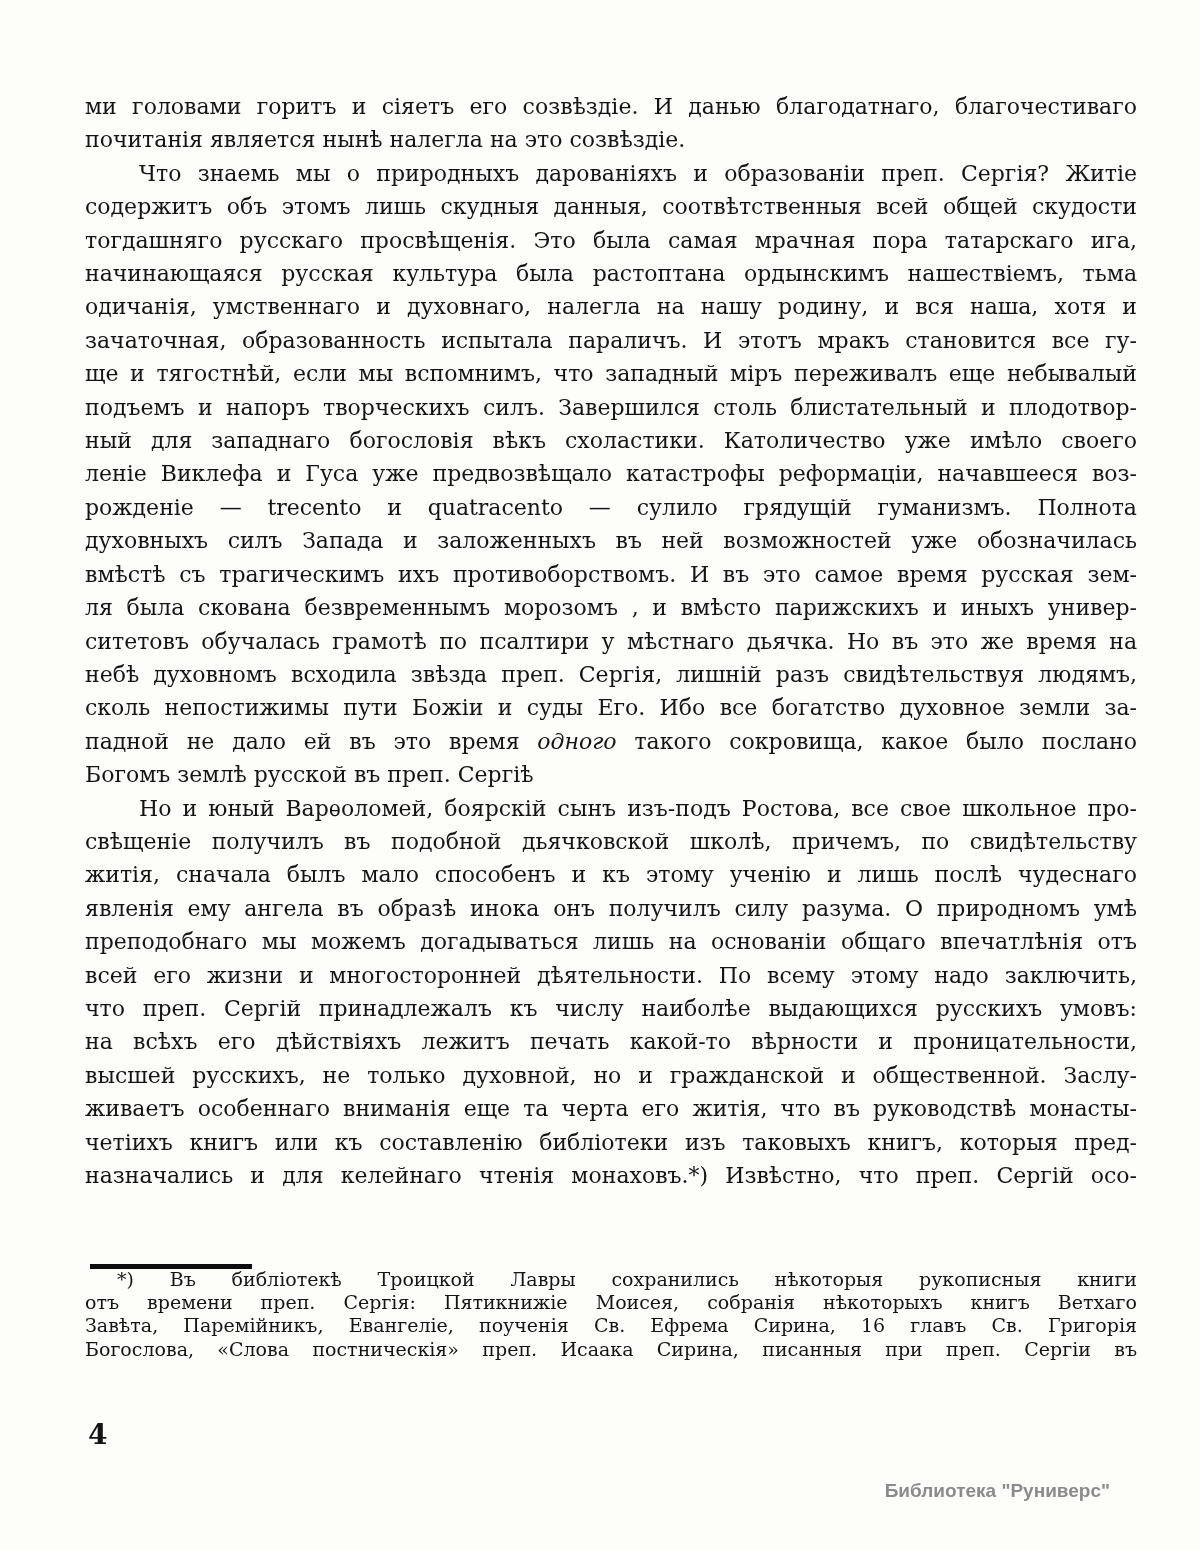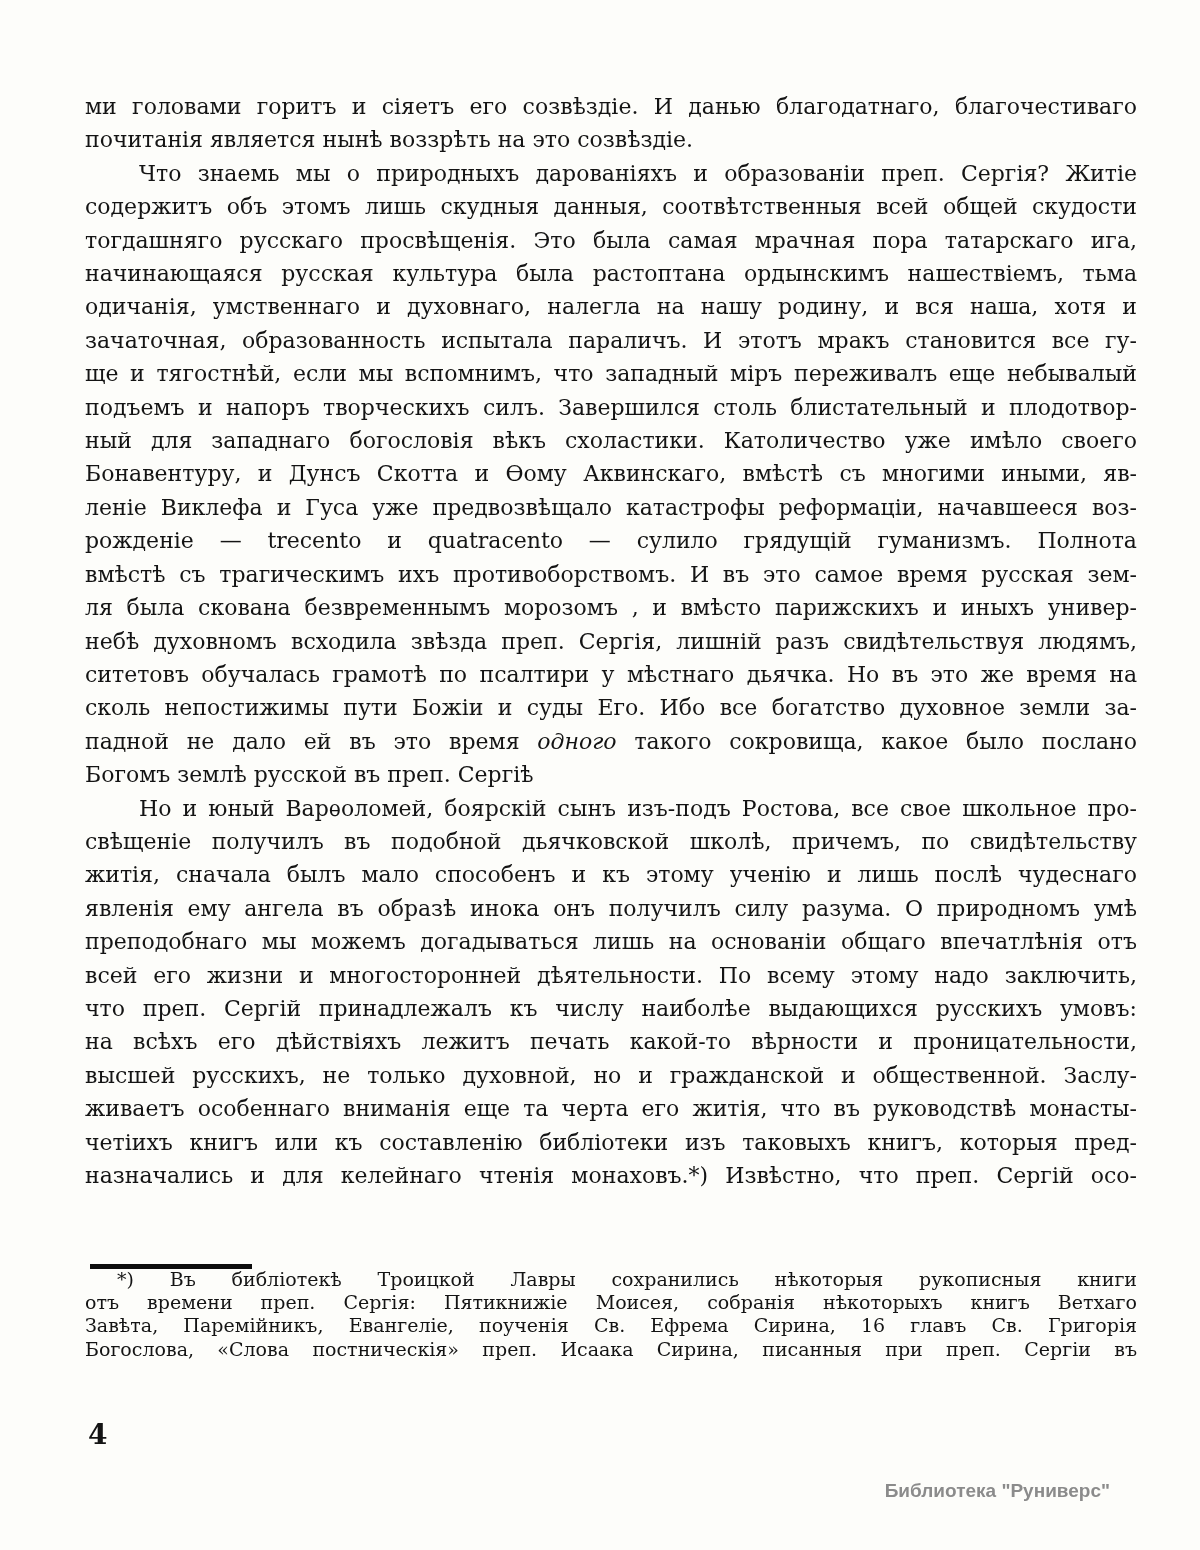--- a/index.html
+++ b/index.html
@@ -76,37 +76,37 @@
     color: #8b8b8b;
   }
 </style>
 </head>
 <body>
 
 <div class="page">
 
   <div class="body-text">
       <div class="line">ми головами горитъ и сіяетъ его созвѣздіе. И данью благодатнаго, благочестиваго</div>
-      <div class="line end">почитанія является нынѣ воззрѣть на это созвѣздіе.</div>
+      <div class="line end">почитанія является нынѣ налегла на это созвѣздіе.</div>
       <div class="line indent">Что знаемь мы о природныхъ дарованіяхъ и образованіи преп. Сергія? Житіе</div>
       <div class="line">содержитъ объ этомъ лишь скудныя данныя, соотвѣтственныя всей общей скудости</div>
       <div class="line">тогдашняго русскаго просвѣщенія. Это была самая мрачная пора татарскаго ига,</div>
       <div class="line">начинающаяся русская культура была растоптана ордынскимъ нашествіемъ, тьма</div>
       <div class="line">одичанія, умственнаго и духовнаго, налегла на нашу родину, и вся наша, хотя и</div>
       <div class="line">зачаточная, образованность испытала параличъ. И этотъ мракъ становится все гу-</div>
       <div class="line">ще и тягостнѣй, если мы вспомнимъ, что западный міръ переживалъ еще небывалый</div>
       <div class="line">подъемъ и напоръ творческихъ силъ. Завершился столь блистательный и плодотвор-</div>
       <div class="line">ный для западнаго богословія вѣкъ схоластики. Католичество уже имѣло своего</div>
-      <div class="line">Бонавентуру, и Дунсъ Скотта и Ѳому Аквинскаго, вмѣстѣ съ многими иными, яв-</div>
       <div class="line">леніе Виклефа и Гуса уже предвозвѣщало катастрофы реформаціи, начавшееся воз-</div>
       <div class="line">рожденіе — trecento и quatracento — сулило грядущій гуманизмъ. Полнота</div>
+      <div class="line">духовныхъ силъ Запада и заложенныхъ въ ней возможностей уже обозначилась</div>
       <div class="line">вмѣстѣ съ трагическимъ ихъ противоборствомъ. И въ это самое время русская зем-</div>
       <div class="line">ля была скована безвременнымъ морозомъ , и вмѣсто парижскихъ и иныхъ универ-</div>
+      <div class="line">ситетовъ обучалась грамотѣ по псалтири у мѣстнаго дьячка. Но въ это же время на</div>
       <div class="line">небѣ духовномъ всходила звѣзда преп. Сергія, лишній разъ свидѣтельствуя людямъ,</div>
-      <div class="line">ситетовъ обучалась грамотѣ по псалтири у мѣстнаго дьячка. Но въ это же время на</div>
       <div class="line">сколь непостижимы пути Божіи и суды Его. Ибо все богатство духовное земли за-</div>
       <div class="line"><span>падной не дало ей въ это время </span><span class="it">одного</span><span> такого сокровища, какое было послано</span></div>
       <div class="line end">Богомъ землѣ русской въ преп. Сергіѣ</div>
       <div class="line indent">Но и юный Варѳоломей, боярскій сынъ изъ-подъ Ростова, все свое школьное про-</div>
       <div class="line">свѣщеніе получилъ въ подобной дьячковской школѣ, причемъ, по свидѣтельству</div>
       <div class="line">житія, сначала былъ мало способенъ и къ этому ученію и лишь послѣ чудеснаго</div>
       <div class="line">явленія ему ангела въ образѣ инока онъ получилъ силу разума. О природномъ умѣ</div>
       <div class="line">преподобнаго мы можемъ догадываться лишь на основаніи общаго впечатлѣнія отъ</div>
       <div class="line">всей его жизни и многосторонней дѣятельности. По всему этому надо заключить,</div>
       <div class="line">что преп. Сергій принадлежалъ къ числу наиболѣе выдающихся русскихъ умовъ:</div>

